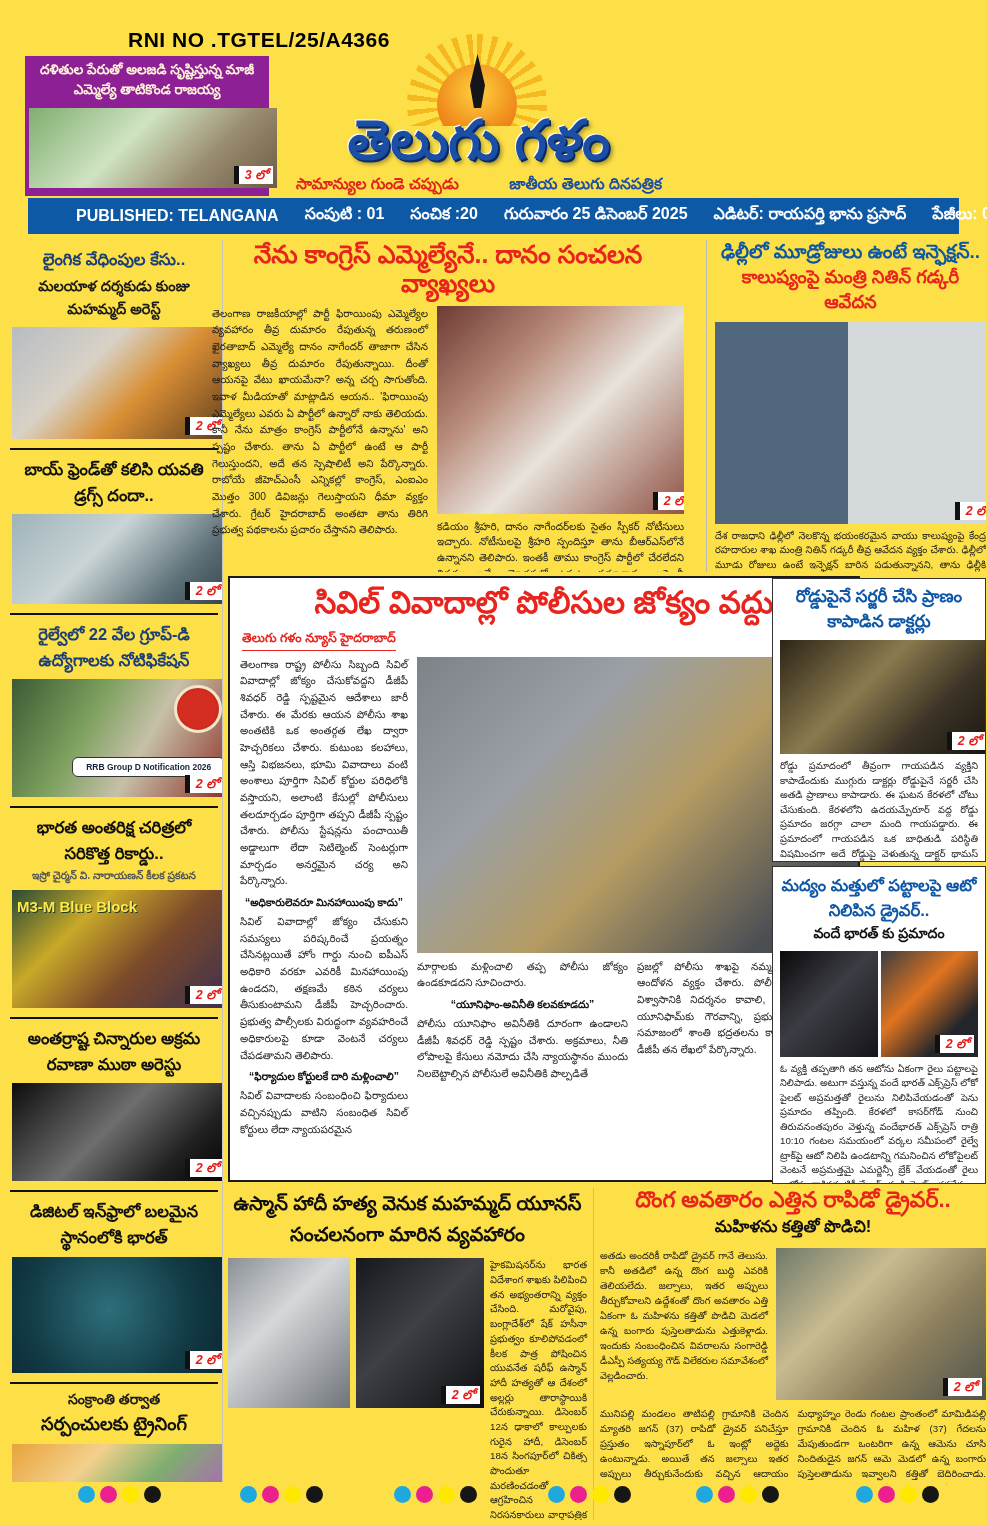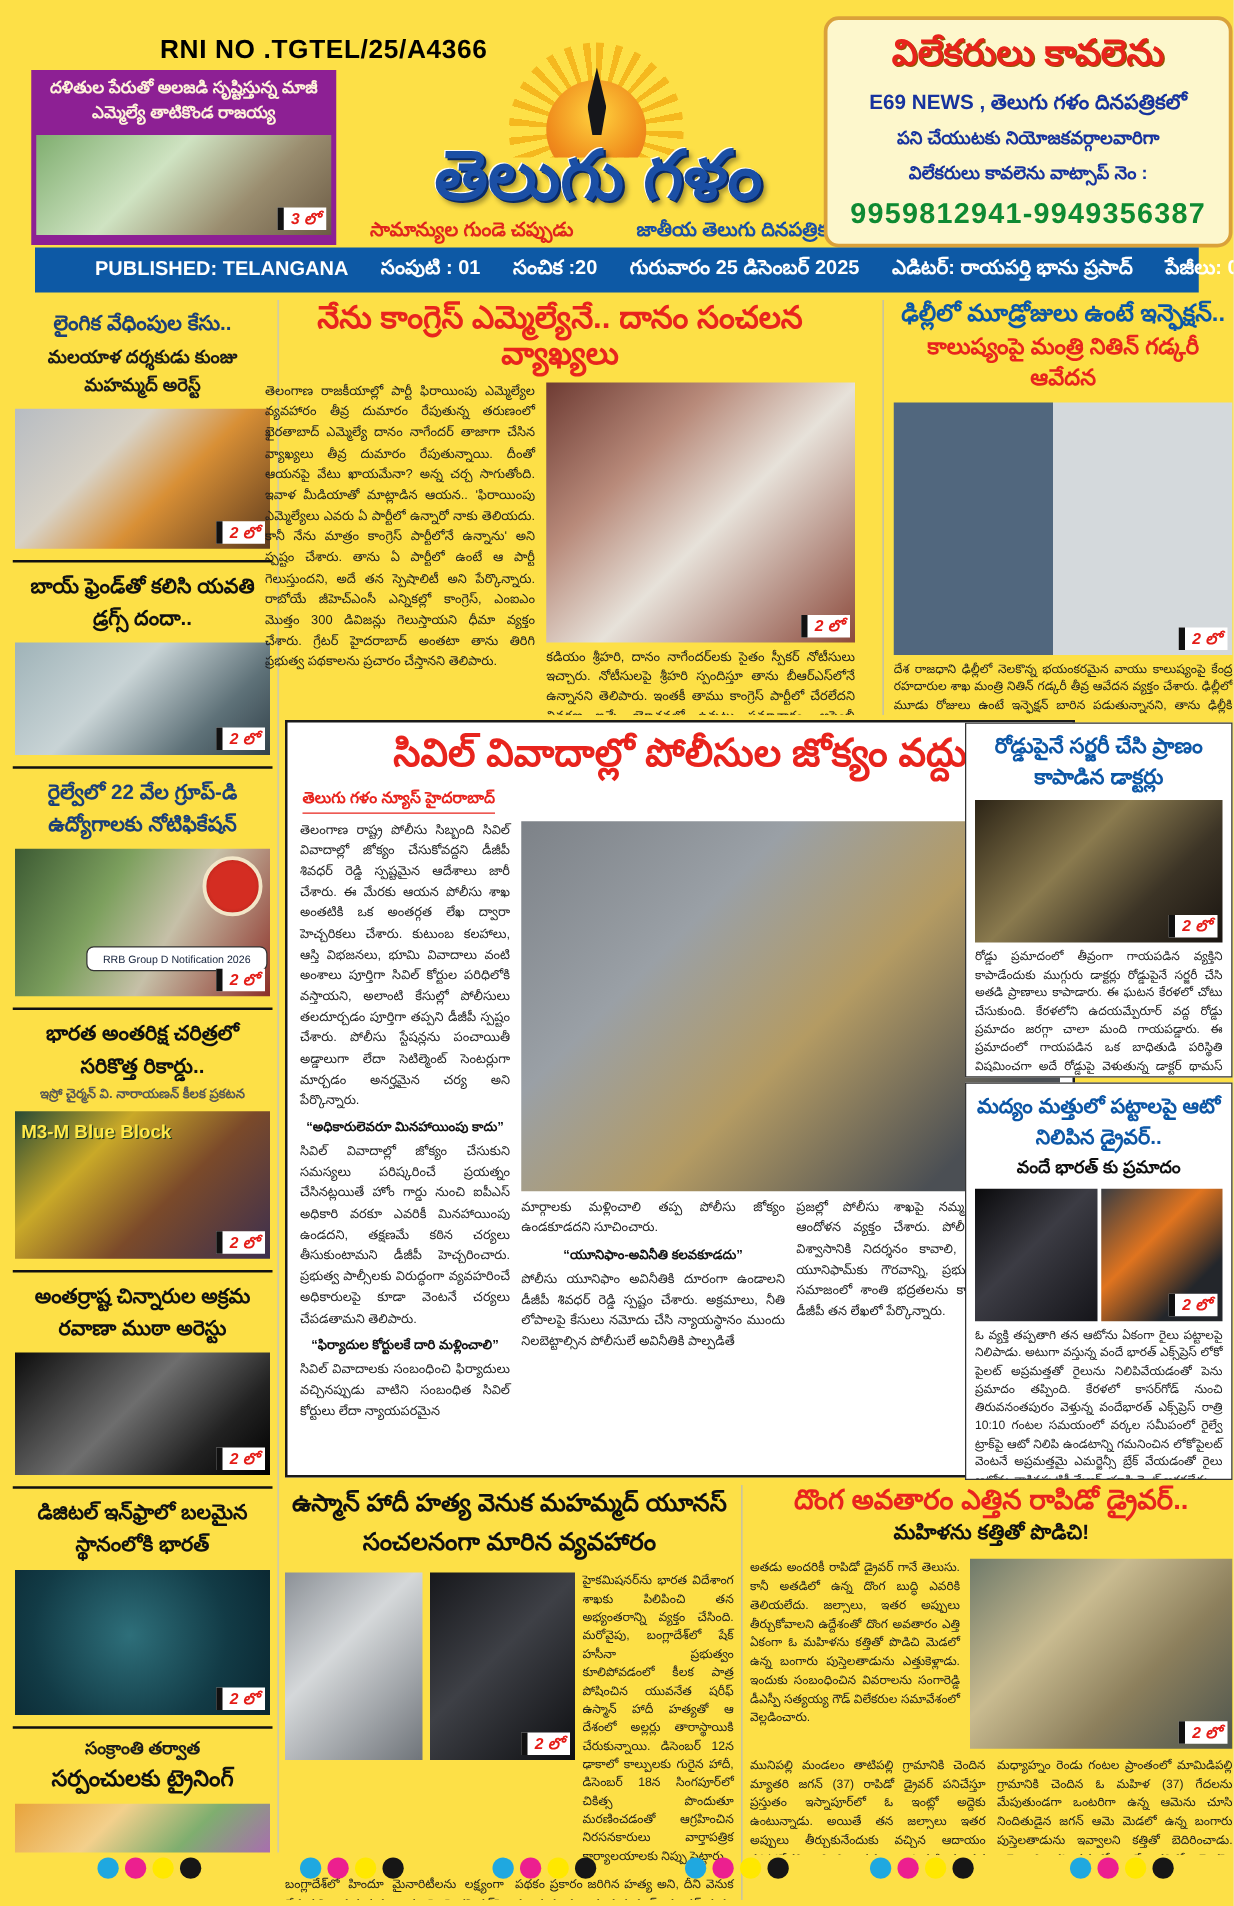--- a/index.html
+++ b/index.html
@@ -28,21 +28,21 @@
   .adbox{left:659px;top:13px;width:327px;height:185px;background:#fdf7cc;border:3px solid #daa13a;
          border-radius:12px;box-sizing:border-box;display:flex;flex-direction:column;justify-content:space-evenly;
          align-items:center;text-align:center;padding:4px 6px;}
   .ad1{font-size:29px;font-weight:800;color:#e8231c;text-shadow:1px 1px 0 #8c5a00;}
   .ad2{font-size:16.5px;font-weight:800;color:#17339e;}
   .ad3,.ad4{font-size:14.5px;font-weight:800;color:#17339e;}
   .ad5{font-size:23px;font-weight:800;color:#0e8a32;letter-spacing:1px;}
   .infobar{left:28px;top:198px;width:931px;height:36px;background:#0d59a5;display:flex;align-items:center;
            gap:26px;padding:0 0 0 48px;box-sizing:border-box;color:#fff;font-weight:800;font-size:16px;white-space:nowrap;}
   
-  .ph{position:relative;width:100%;overflow:hidden;background:#999;}
+  .ph{position:relative;width:100%;overflow:hidden;background:#999;padding-left:12px;}
   .badge{position:absolute;right:4px;bottom:4px;background:#fff;color:#e41c17;font-weight:800;font-size:12.5px;
          font-style:italic;line-height:18px;padding:0 5px 0 6px;border-left:5px solid #111;}
   .ph-promo{background:linear-gradient(135deg,#7fae6f,#cfe3c2 40%,#9a8d6f 70%,#6c5b45);}
   .ph-director{background:linear-gradient(135deg,#b7bcc2,#d8d2c6 35%,#d88f35 60%,#5f3c1e);}
   .ph-drugs{background:linear-gradient(135deg,#9fb3b8,#c9d4d6 40%,#5e7178 75%,#33424a);}
   .ph-train{background:linear-gradient(120deg,#3c5a33,#7da05e 35%,#c6c0a8 60%,#8c2f28);}
   .ph-isro{background:linear-gradient(135deg,#274a35,#c9a928 30%,#7b4a2a 60%,#3c2f4f);}
   .ph-child{background:linear-gradient(135deg,#0c0c0c,#6e6e6e 45%,#222 75%,#000);}
   .ph-map{background:radial-gradient(circle at 45% 45%,#2e6f7a,#123b46 60%,#0a2630);}
   .ph-sarpanch{background:linear-gradient(135deg,#e8a33b,#f3d08c 30%,#7fae6f 55%,#a86fae 80%,#704a9e);}
@@ -51,21 +51,21 @@
   .ph-dgp{background:linear-gradient(135deg,#7d8288,#9aa0a6 30%,#b49b63 55%,#4b4f54 85%);}
   .ph-doctors{background:linear-gradient(135deg,#2c2416,#8a7a4e 40%,#3c3426 70%,#191410);}
   .ph-auto1{background:linear-gradient(135deg,#0a0a0c,#3c3c44 45%,#15151a);}
   .ph-auto2{background:linear-gradient(135deg,#3a3d42,#e0741f 40%,#23262b 75%);}
   .ph-yunus1{background:linear-gradient(135deg,#8b9096,#d5d8da 40%,#6f747a);}
   .ph-yunus2{background:linear-gradient(135deg,#17181c,#3e4046 45%,#0e0f12);}
   .ph-rapido{background:linear-gradient(135deg,#6f7a6a,#c9bb90 35%,#8c7f5c 65%,#4e554e);}
   .rrb-logo{position:absolute;top:6px;right:6px;width:42px;height:42px;border-radius:50%;
             background:radial-gradient(#d42d22 60%,#a81f16);border:3px solid #f2e6c8;}
   .rrb-label{position:absolute;bottom:20px;left:28%;width:66%;background:#fff;border:1px solid #333;border-radius:6px;
-             font-size:8.5px;font-weight:400;color:#14223c;padding:4px 4px;text-align:center;}
+             font-size:8.5px;font-weight:700;color:#14223c;padding:4px 4px;text-align:center;}
   .m3-overlay{position:absolute;top:8px;left:5px;color:#ffe94a;font-weight:800;font-size:15px;
               text-shadow:1px 1px 0 #1d3a22;}
   .compass-overlay{position:absolute;top:4px;right:8px;color:#c6cbd2;font-weight:800;font-size:15px;opacity:.85;}
   
   .rail{left:10px;top:240px;width:213px;height:1242px;border-right:1px solid #c4c4c4;padding-right:4px;
         box-sizing:border-box;display:flex;flex-direction:column;overflow:hidden;}
   .rail-story{padding:7px 2px 9px;border-bottom:2.5px solid #111;}
   .rail-story:last-child{border-bottom:none;}
   .rail-hl{font-size:16.5px;font-weight:800;text-align:center;line-height:1.55;color:#101010;}
   .rail-hl.blue{color:#1c3f77;}
@@ -157,27 +157,20 @@
       <div class="sun-core"></div>
       <div class="pen-nib"></div>
     </div>
     <div class="mh-title">తెలుగు గళం</div>
     <div class="mh-tags">
       <span class="tag-l">సామాన్యుల గుండె చప్పుడు</span>
       <span class="tag-r">జాతీయ తెలుగు దినపత్రిక</span>
     </div>
   </div>
 
-  <div class="abs adbox">
-    <div class="ad1">విలేకరులు కావలెను</div>
-    <div class="ad2">E69 NEWS , తెలుగు గళం దినపత్రికలో</div>
-    <div class="ad3">పని చేయుటకు నియోజకవర్గాలవారిగా</div>
-    <div class="ad4">విలేకరులు కావలెను వాట్సాప్ నెం :</div>
-    <div class="ad5">9959812941-9949356387</div>
-  </div>
 
   <div class="abs infobar">
     <span>PUBLISHED: TELANGANA</span>
     <span>సంపుటి : 01</span>
     <span>సంచిక :20</span>
     <span>గురువారం 25 డిసెంబర్ 2025</span>
     <span>ఎడిటర్: రాయపర్తి భాను ప్రసాద్</span>
     <span>పేజీలు: 08</span>
 
   </div>

